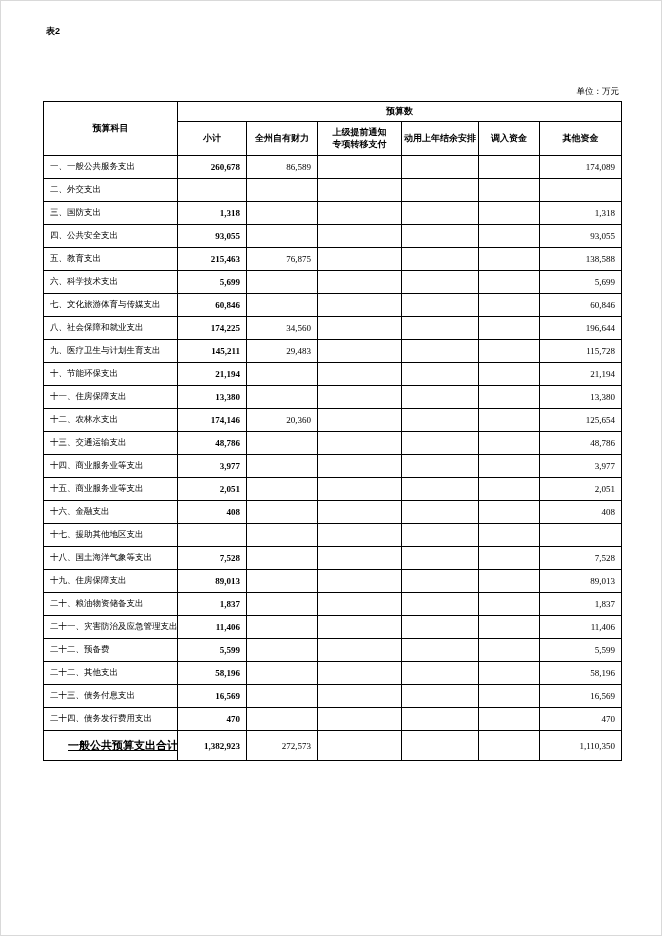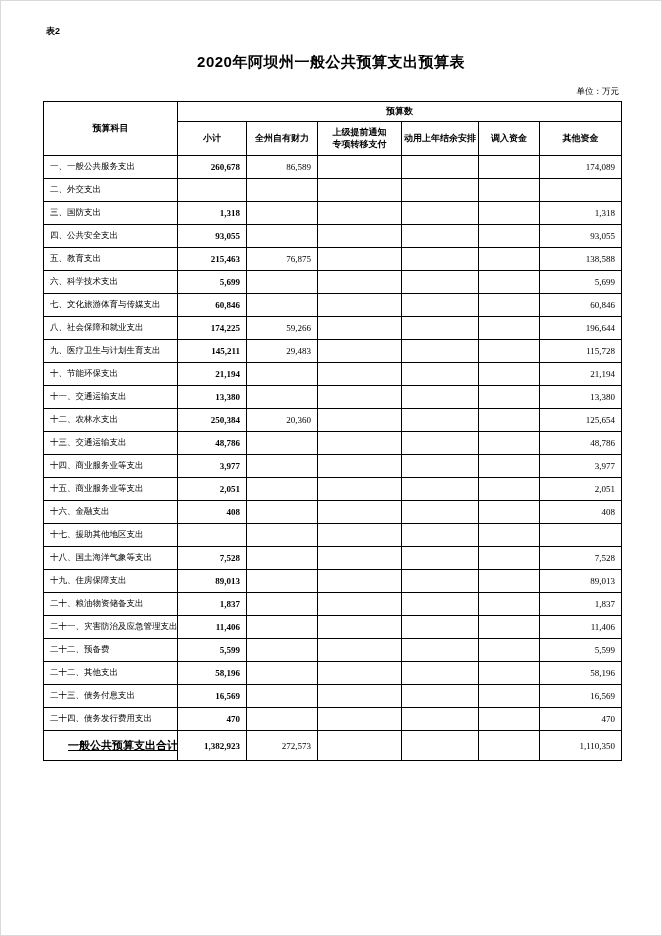--- a/index.html
+++ b/index.html
@@ -69,21 +69,20 @@
     padding-left:24px;
     font-size:11px;
     text-decoration:underline;
   }
 </style>
 </head>
 <body>
 
 <div class="page">
   <div class="corner-label">表2</div>
-  <div class="doc-title">2020年阿坝州一般公共预算支出预算表</div>
   <div class="unit-note">单位：万元</div>
 
   <table class="budget">
     <colgroup>
       <col style="width:134px">
         <col style="width:69px">
         <col style="width:71px">
       <col style="width:84px">
         <col style="width:77px">
         <col style="width:61px">
@@ -164,21 +163,21 @@
         <td class="c-num c-bold">60,846</td>
         <td class="c-num"></td>
         <td class="c-num"></td>
         <td class="c-num"></td>
         <td class="c-num"></td>
         <td class="c-num">60,846</td>
       </tr>
       <tr>
         <td class="c-lbl">八、社会保障和就业支出</td>
         <td class="c-num c-bold">174,225</td>
-        <td class="c-num">59,266</td>
+        <td class="c-num">34,560</td>
         <td class="c-num"></td>
         <td class="c-num"></td>
         <td class="c-num"></td>
         <td class="c-num">196,644</td>
       </tr>
       <tr>
         <td class="c-lbl">九、医疗卫生与计划生育支出</td>
         <td class="c-num c-bold">145,211</td>
         <td class="c-num">29,483</td>
         <td class="c-num"></td>
@@ -189,31 +188,31 @@
       <tr>
         <td class="c-lbl">十、节能环保支出</td>
         <td class="c-num c-bold">21,194</td>
         <td class="c-num"></td>
         <td class="c-num"></td>
         <td class="c-num"></td>
         <td class="c-num"></td>
         <td class="c-num">21,194</td>
       </tr>
       <tr>
-        <td class="c-lbl">十一、交通运输支出</td>
+        <td class="c-lbl">十一、住房保障支出</td>
         <td class="c-num c-bold">13,380</td>
         <td class="c-num"></td>
         <td class="c-num"></td>
         <td class="c-num"></td>
         <td class="c-num"></td>
         <td class="c-num">13,380</td>
       </tr>
       <tr>
         <td class="c-lbl">十二、农林水支出</td>
-        <td class="c-num c-bold">250,384</td>
+        <td class="c-num c-bold">174,146</td>
         <td class="c-num">20,360</td>
         <td class="c-num"></td>
         <td class="c-num"></td>
         <td class="c-num"></td>
         <td class="c-num">125,654</td>
       </tr>
       <tr>
         <td class="c-lbl">十三、交通运输支出</td>
         <td class="c-num c-bold">48,786</td>
         <td class="c-num"></td>

